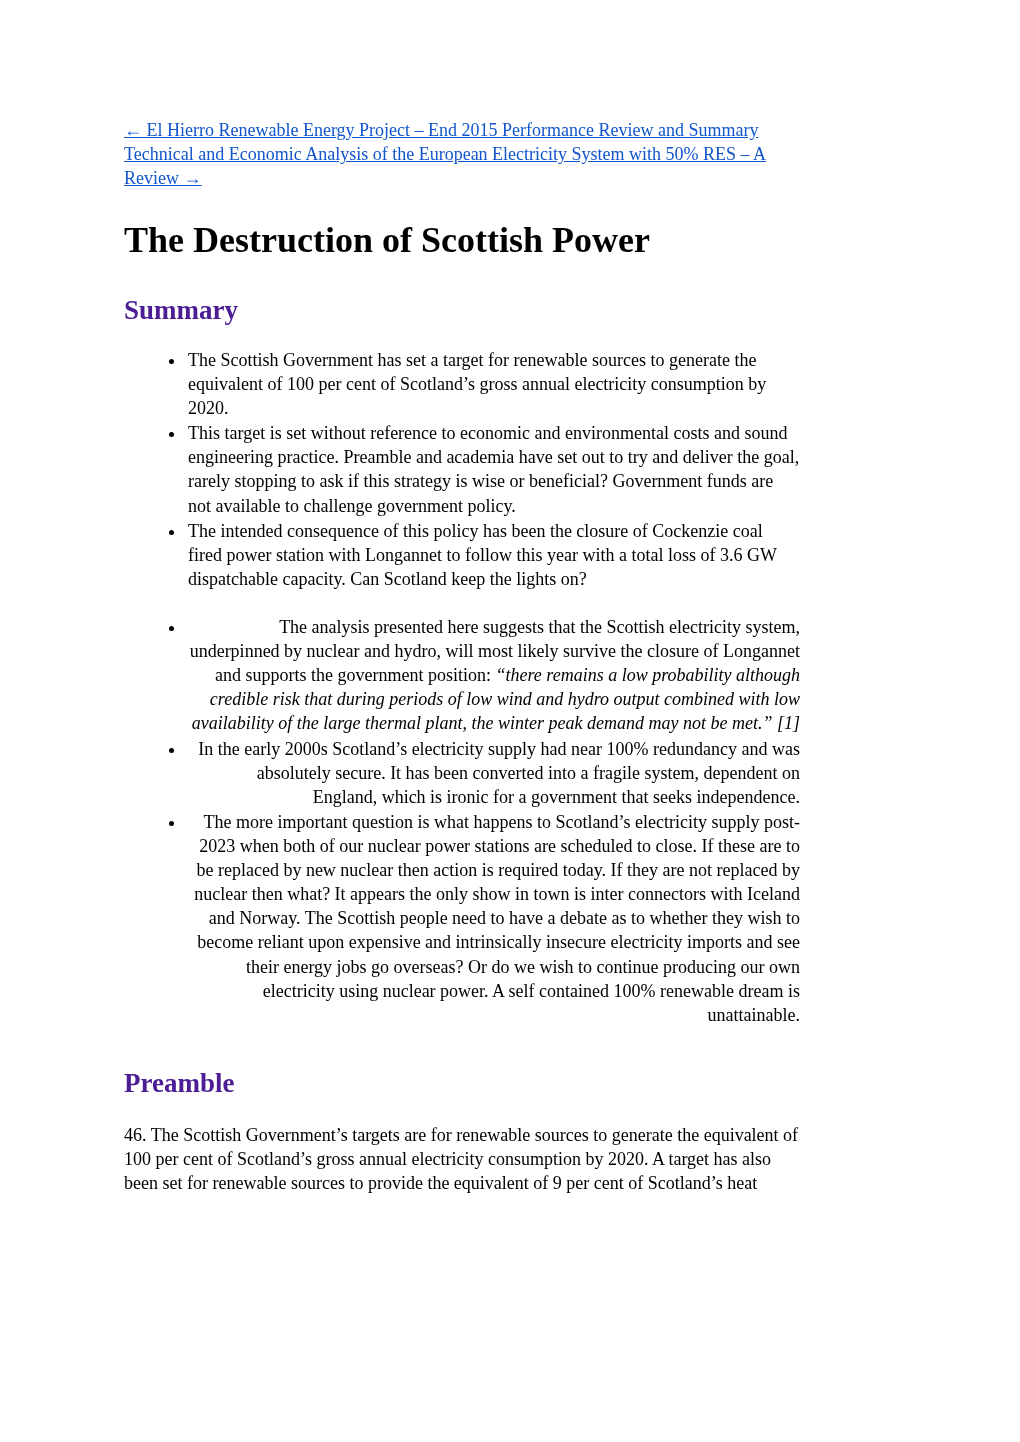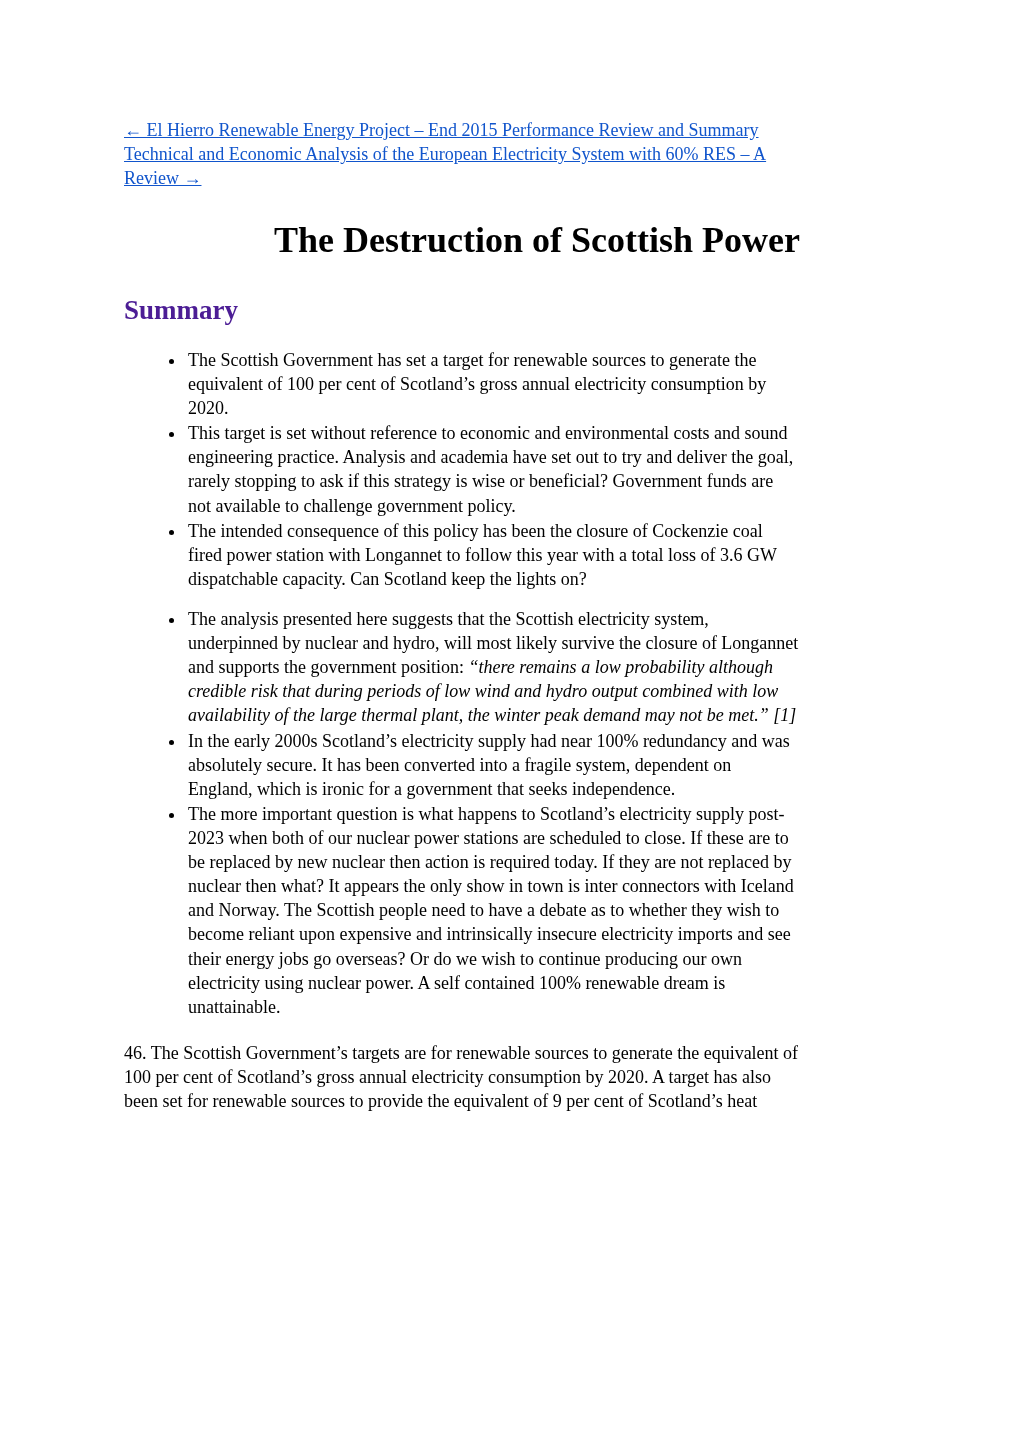--- a/index.html
+++ b/index.html
@@ -30,38 +30,38 @@
   }
   .nav a {
     display: block;
   }
   h1.post-title {
     font-size: 36px;
     font-weight: bold;
     line-height: 1.15;
     margin: 30px 0 0 0;
     color: #000000;
-    text-align: right;
   }
   .byline {
     margin: 26px 0 0 0;
   }
   h2.section-heading {
     font-size: 27px;
     font-weight: bold;
     margin: 30px 0 0 0;
     color: #4c1d95;
   }
   ul.bullet-list {
     margin: 20px 0 0 0;
     padding: 0 0 0 62px;
     list-style: disc outside;
   }
   ul.bullet-list.second-group {
-    margin-top: 16px;
+    margin-top: 24px;
+    text-align: right;
   }
   ul.bullet-list li {
     margin: 0 0 1px 0;
     padding-left: 2px;
   }
   p.body-para {
     margin: 22px 0 0 0;
   }
   em.quote {
     font-style: italic;
@@ -70,41 +70,42 @@
     margin-top: 38px;
   }
 </style>
 </head>
 <body>
 
 <div class="page">
 
   <div class="nav">
     <a class="nav-link">← El Hierro Renewable Energy Project – End 2015 Performance Review and Summary</a>
-    <a class="nav-link">Technical and Economic Analysis of the European Electricity System with 60% RES – A Review →</a>
+    <a class="nav-link">Technical and Economic Analysis of the European Electricity System with 50% RES – A Review →</a>
   </div>
 
   <h1 class="post-title">The Destruction of Scottish Power</h1>
 
 
   <div class="summary-section">
     <h2 class="section-heading">Summary</h2>
 
     <ul class="bullet-list">
       <li><span>The Scottish Government has set a target for renewable sources to generate the equivalent of 100 per cent of Scotland’s gross annual electricity consumption by 2020.</span></li>
-      <li><span>This target is set without reference to economic and environmental costs and sound engineering practice. Analysis and academia have set out to try and deliver the goal, rarely stopping to ask if this strategy is wise or beneficial? Government funds are not available to challenge government policy.</span></li>
+      <li><span>This target is set without reference to economic and environmental costs and sound engineering practice. Preamble and academia have set out to try and deliver the goal, rarely stopping to ask if this strategy is wise or beneficial? Government funds are not available to challenge government policy.</span></li>
       <li><span>The intended consequence of this policy has been the closure of Cockenzie coal fired power station with Longannet to follow this year with a total loss of 3.6 GW dispatchable capacity. Can Scotland keep the lights on?</span></li>
     </ul>
 
     <ul class="bullet-list second-group">
       <li><span>The analysis presented here suggests that the Scottish electricity system, underpinned by nuclear and hydro, will most likely survive the closure of Longannet and supports the government position: </span><em class="quote">“there remains a low probability although credible risk that during periods of low wind and hydro output combined with low availability of the large thermal plant, the winter peak demand may not be met.” [1]</em></li>
       <li><span>In the early 2000s Scotland’s electricity supply had near 100% redundancy and was absolutely secure. It has been converted into a fragile system, dependent on England, which is ironic for a government that seeks independence.</span></li>
       <li><span>The more important question is what happens to Scotland’s electricity supply post-2023 when both of our nuclear power stations are scheduled to close. If these are to be replaced by new nuclear then action is required today. If they are not replaced by nuclear then what? It appears the only show in town is inter connectors with Iceland and Norway. The Scottish people need to have a debate as to whether they wish to become reliant upon expensive and intrinsically insecure electricity imports and see their energy jobs go overseas? Or do we wish to continue producing our own electricity using nuclear power. A self contained 100% renewable dream is unattainable.</span></li>
     </ul>
   </div>
 
   <div class="preamble-section">
+    <h2 class="section-heading">Preamble</h2>
 
 
     <p class="body-para">46. The Scottish Government’s targets are for renewable sources to generate the equivalent of 100 per cent of Scotland’s gross annual electricity consumption by 2020. A target has also been set for renewable sources to provide the equivalent of 9 per cent of Scotland’s heat</p>
   </div>
 
 </div>
 
 </body></html>

